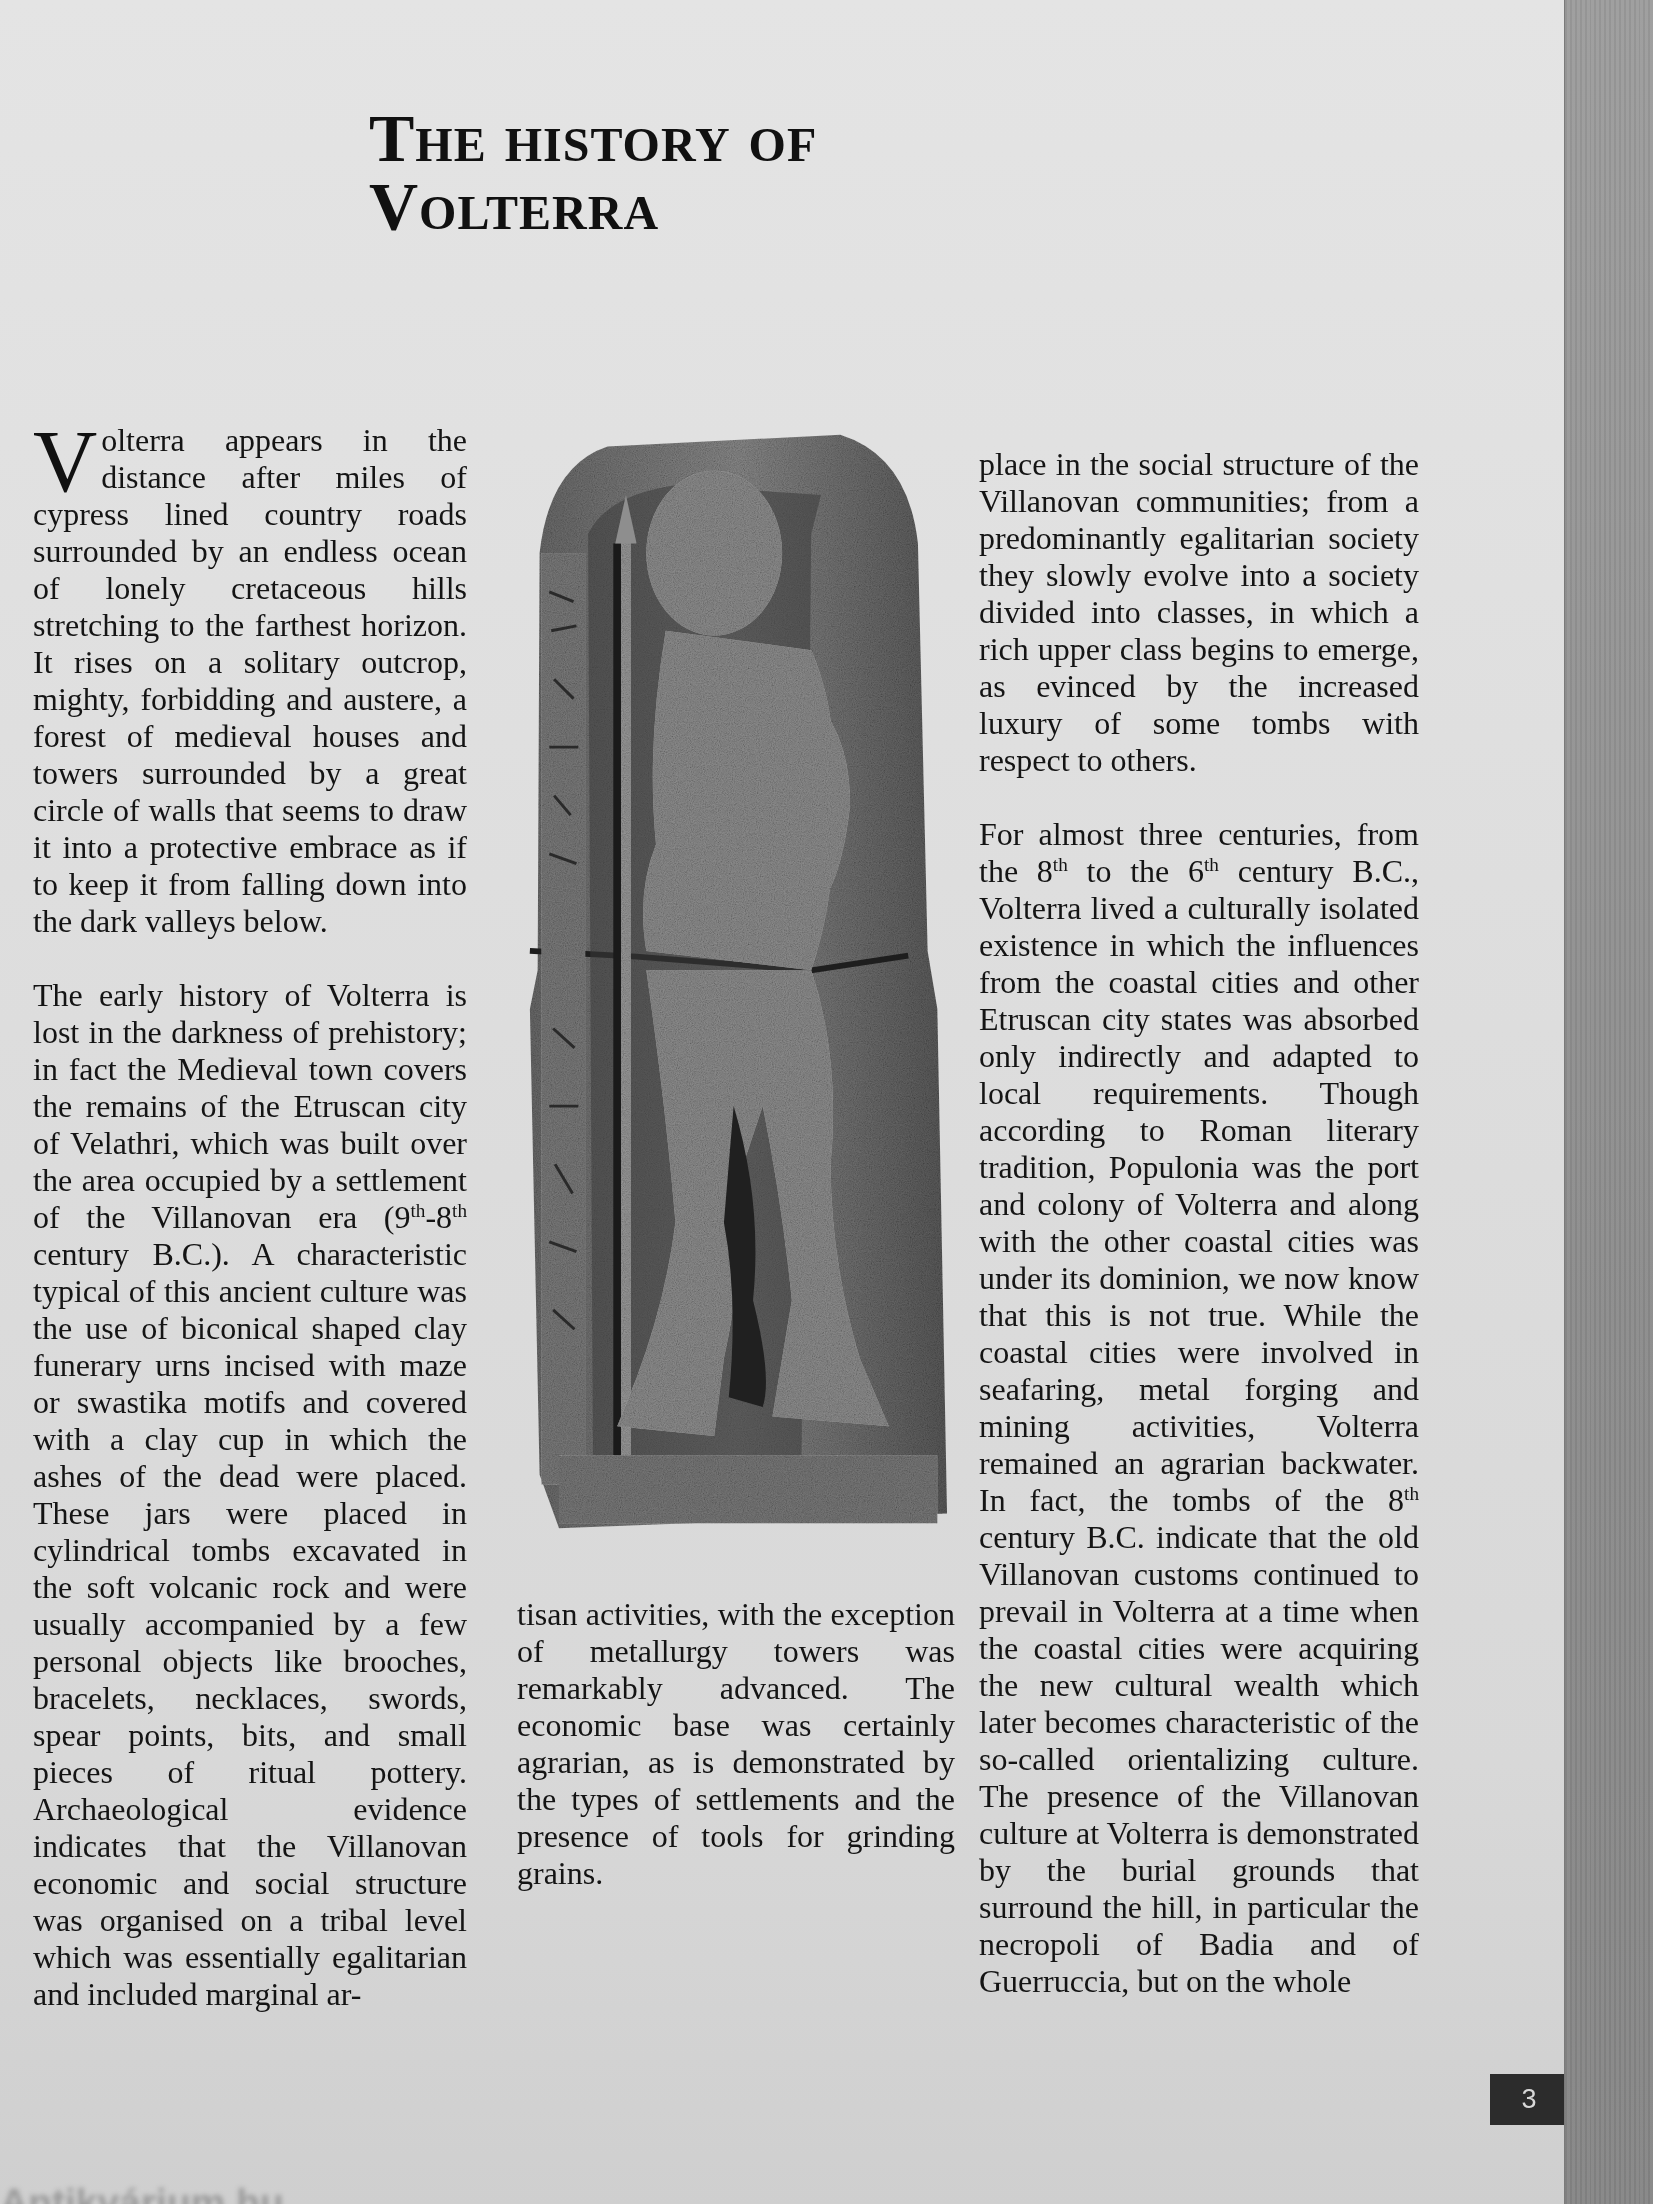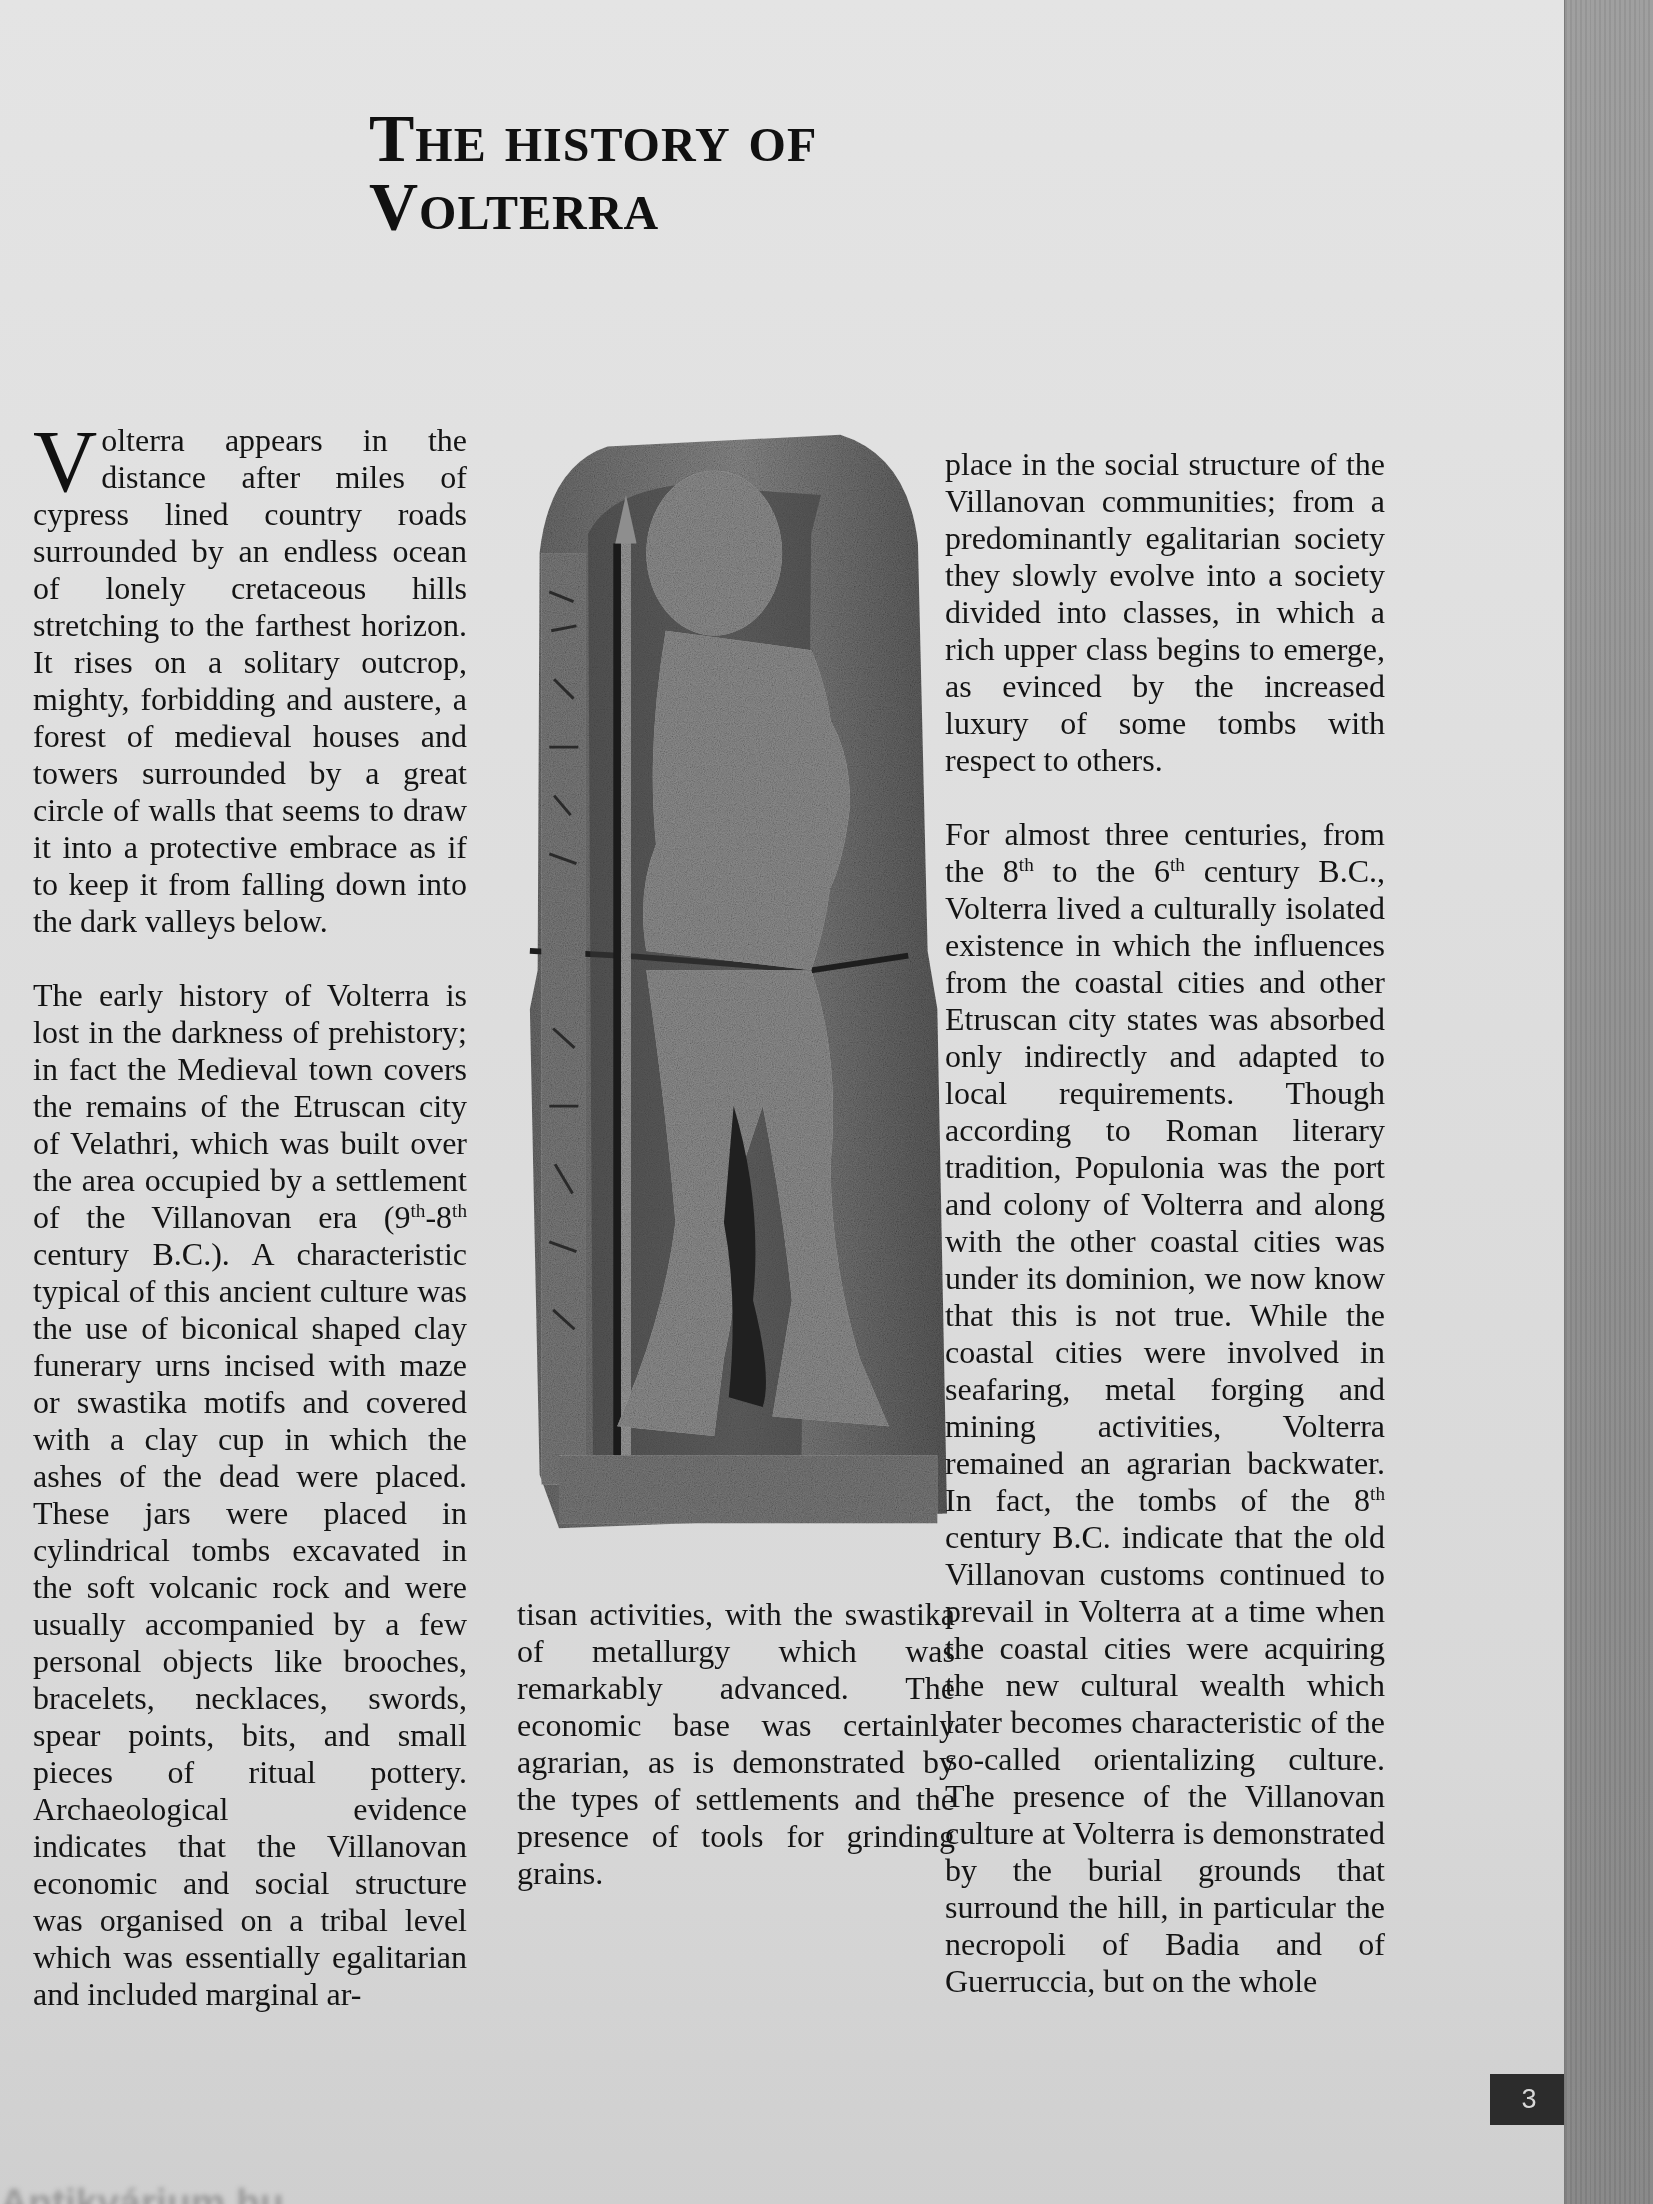--- a/index.html
+++ b/index.html
@@ -30,21 +30,21 @@
   .col {
     position: absolute; color: #141414;
     font-family: "Liberation Serif", "DejaVu Serif", serif;
     font-size: 32px; line-height: 37px;
     text-align: justify; hyphens: manual;
   }
   .col p { margin: 0; }
   .col p + p { margin-top: 37px; }
   .col1 { left: 33px; top: 422px; width: 434px; }
   .col2 { left: 517px; top: 1596px; width: 438px; }
-  .col3 { left: 945px; top: 446px; width: 440px; }
+  .col3 { left: 979px; top: 446px; width: 440px; }
   .dropcap {
     float: left; font-size: 89px; line-height: 70px;
     margin: 0 3.9px 0 0; padding-top: 3.9px; color: #111;
   }
   sup { font-size: 0.6em; line-height: 0; vertical-align: 0.55em; }
   .stele {
     position: absolute; left: 520px; top: 427px; width: 435px; height: 1106px;
   }
   .pagenum {
     position: absolute; left: 1490px; top: 2074px; width: 78px; height: 51px;
@@ -113,21 +113,21 @@
         <path d="M130 560 Q150 700 160 820 Q150 900 120 980 L100 1030 L200 1040 L210 960 Q230 870 230 760 L250 700 Q270 800 280 900 L260 1020 L380 1030 L350 960 Q320 860 320 760 Q330 650 300 560 Z"></path>
       </g>
 
       <path d="M220 700 Q250 800 240 900 Q260 980 250 1010 L215 1000 Q225 900 210 820 Z" fill="#202020"></path>
 
       <rect x="40" y="1060" width="390" height="70" fill="#7a7a7a" filter="url(#grain)"></rect>
     </svg>
   </div>
 
   <div class="col col2">
-    <p>tisan activities, with the swastika of metallurgy which was remarkably advanced. The economic base was certainly agrarian, as is demonstrated by the types of settlements and the presence of tools for grinding grains.</p>
+    <p>tisan activities, with the exception of metallurgy towers was remarkably advanced. The economic base was certainly agrarian, as is demonstrated by the types of settlements and the presence of tools for grinding grains.</p>
   </div>
 
   <div class="col col3">
     <p>place in the social structure of the Villanovan communities; from a predominantly egalitarian society they slowly evolve into a society divided into classes, in which a rich upper class begins to emerge, as evinced by the increased luxury of some tombs with respect to others.</p>
     <p>For almost three centuries, from the 8<sup>th</sup> to the 6<sup>th</sup> century B.C., Volterra lived a culturally isolated existence in which the influences from the coastal cities and other Etruscan city states was absorbed only indirectly and adapted to local requirements. Though according to Roman literary tradition, Populonia was the port and colony of Volterra and along with the other coastal cities was under its dominion, we now know that this is not true. While the coastal cities were involved in seafaring, metal forging and mining activities, Volterra remained an agrarian backwater. In fact, the tombs of the 8<sup>th</sup> century B.C. indicate that the old Villanovan customs continued to prevail in Volterra at a time when the coastal cities were acquiring the new cultural wealth which later becomes characteristic of the so-called orientalizing culture. The presence of the Villanovan culture at Volterra is demonstrated by the burial grounds that surround the hill, in particular the necropoli of Badia and of Guerruccia, but on the whole</p>
   </div>
 
   <div class="pagenum">3</div>
 
   <div class="watermark">Antikvárium.hu</div>

